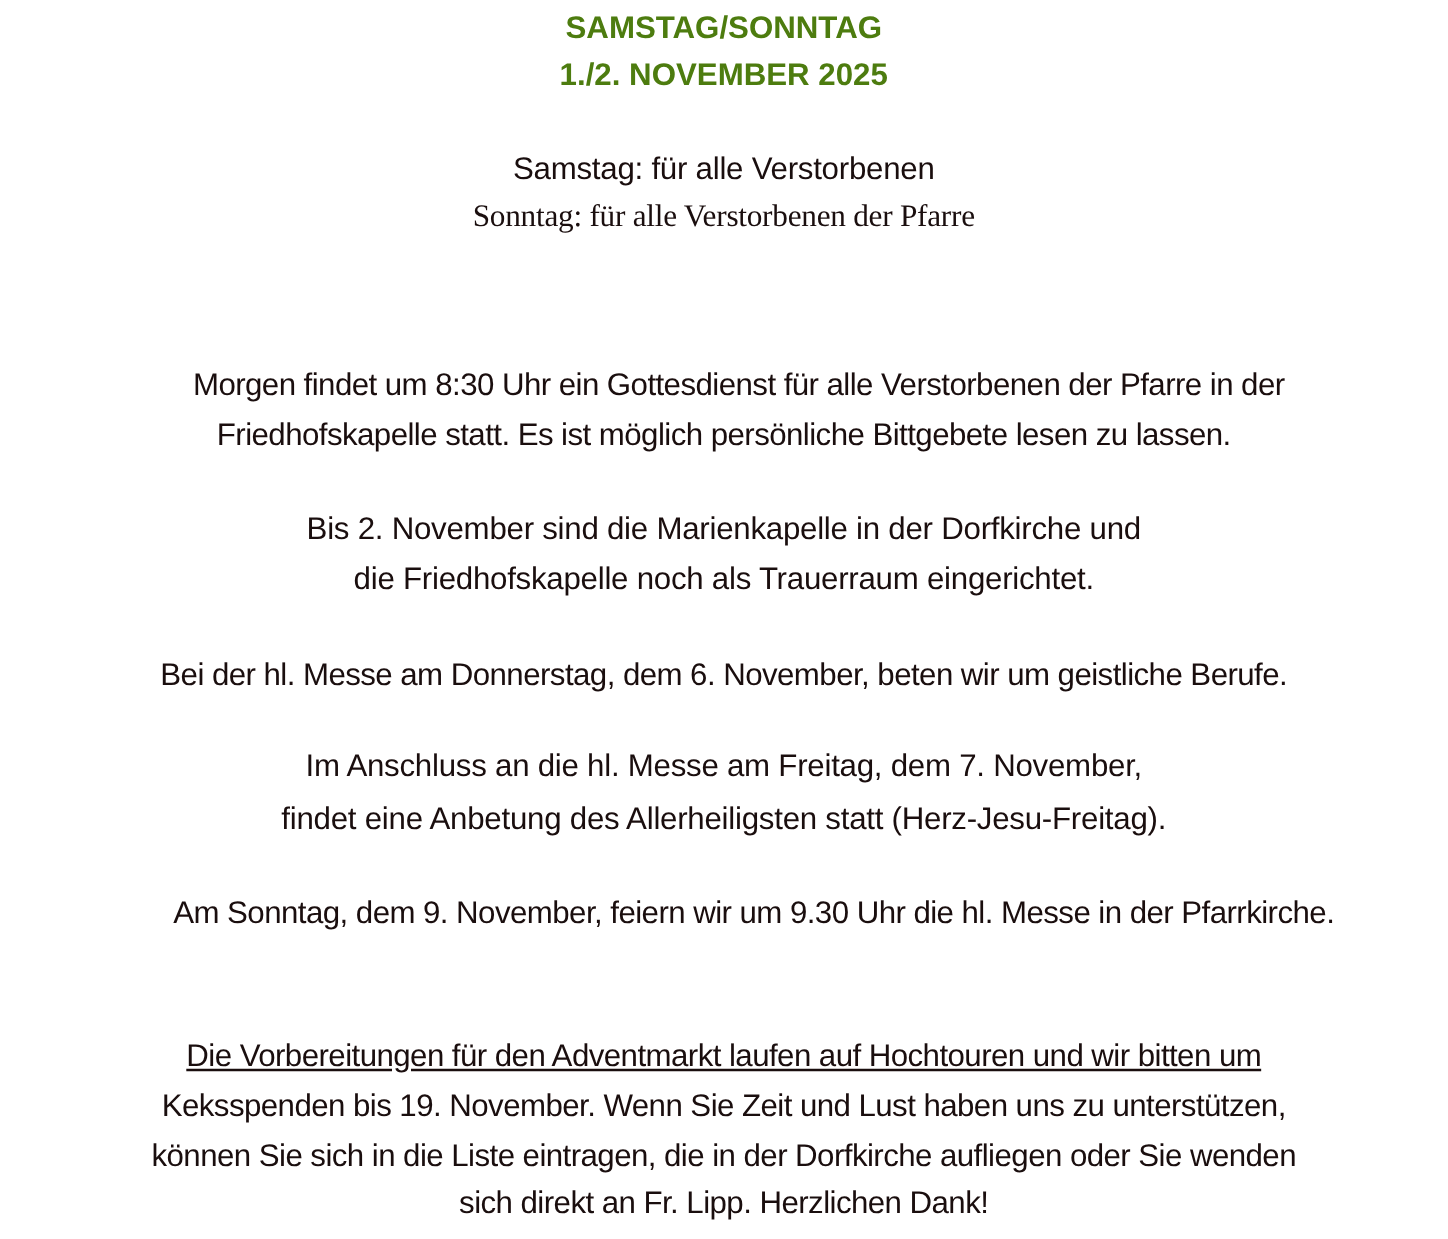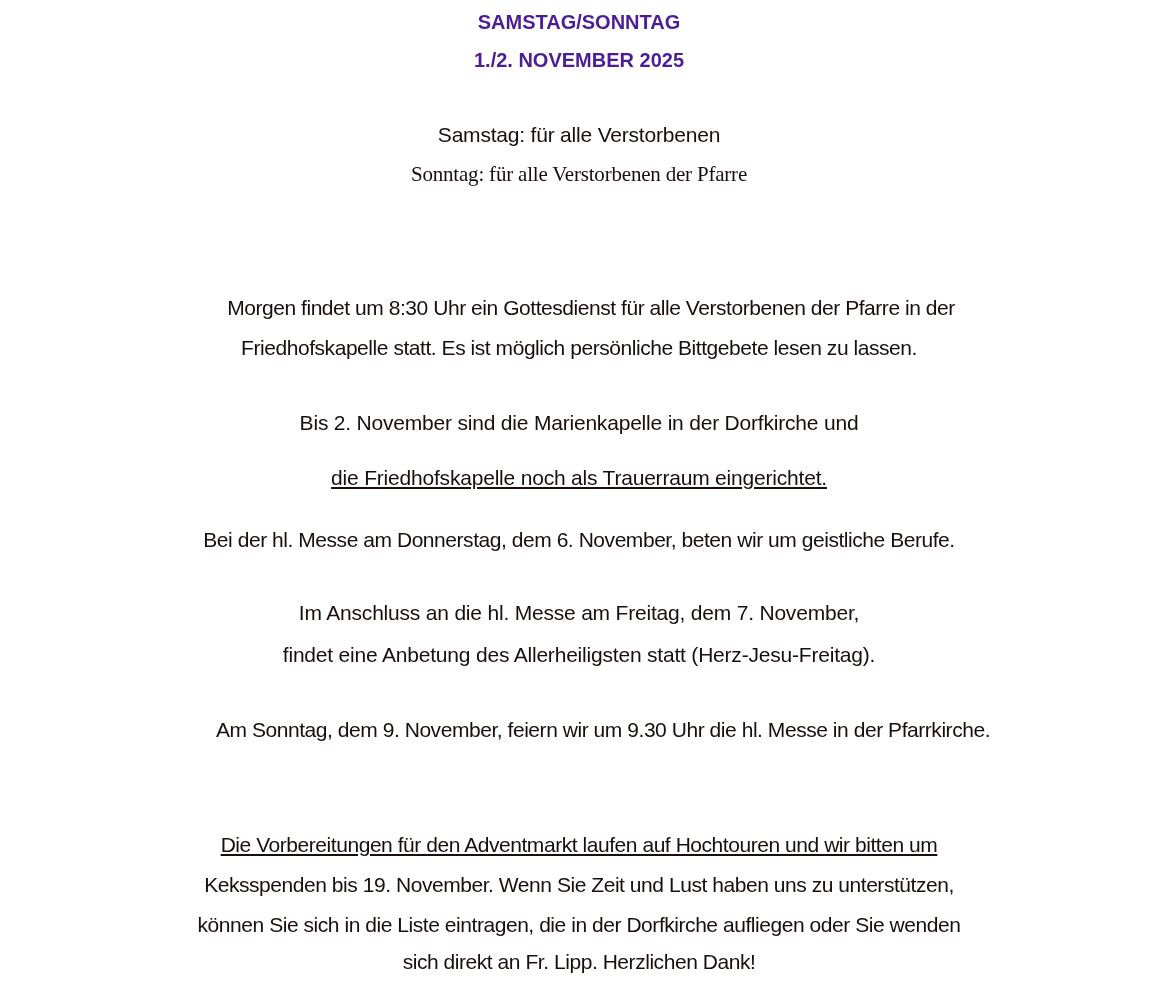--- a/index.html
+++ b/index.html
@@ -14,28 +14,28 @@
       overflow: hidden;
       font-family: "Liberation Sans", "DejaVu Sans", sans-serif;
       color: #1a0e0e;
     }
     .line {
       position: absolute;
       left: 0;
       width: 1158px;
       text-align: center;
       white-space: nowrap;
-      font-size: 21px;
+      font-size: 25px;
       line-height: 40px;
       letter-spacing: -0.2px;
     }
     .title {
-      color: #4c1d95;
+      color: #4d7c0f;
       font-weight: bold;
-      font-size: 20px;
+      font-size: 25px;
       letter-spacing: 0px;
       text-align: center;
     }
     .tight { letter-spacing: -0.45px; }
   </style>
 </head>
 <body>
 
 <div>
 
@@ -49,21 +49,21 @@
     <div class="line" style="top:154px;font-family:Liberation Serif, serif;">Sonntag: für alle Verstorbenen der Pfarre</div>
   </div>
 
   <div>
     <div class="line tight" style="top:288px;margin-left:12px;">Morgen findet um 8:30 Uhr ein Gottesdienst für alle Verstorbenen der Pfarre in der</div>
     <div class="line tight" style="top:328px;">Friedhofskapelle statt. Es ist möglich persönliche Bittgebete lesen zu lassen.</div>
   </div>
 
   <div>
     <div class="line" style="top:403px;">Bis 2. November sind die Marienkapelle in der Dorfkirche und</div>
-    <div class="line" style="top:458px;text-decoration:underline;">die Friedhofskapelle noch als Trauerraum eingerichtet.</div>
+    <div class="line" style="top:443px;">die Friedhofskapelle noch als Trauerraum eingerichtet.</div>
   </div>
 
   <div>
     <div class="line tight" style="top:520px;text-align:center;">Bei der hl. Messe am Donnerstag, dem 6. November, beten wir um geistliche Berufe.</div>
   </div>
 
   <div>
     <div class="line" style="top:593px;">Im Anschluss an die hl. Messe am Freitag, dem 7. November,</div>
     <div class="line" style="top:635px;">findet eine Anbetung des Allerheiligsten statt (Herz-Jesu-Freitag).</div>
   </div>

